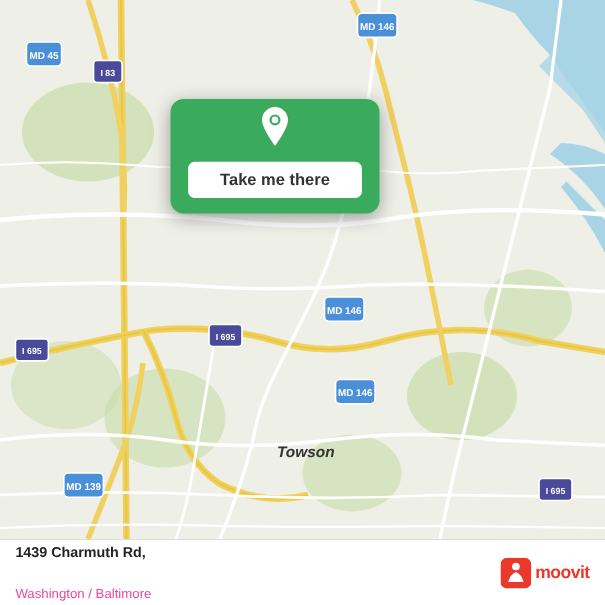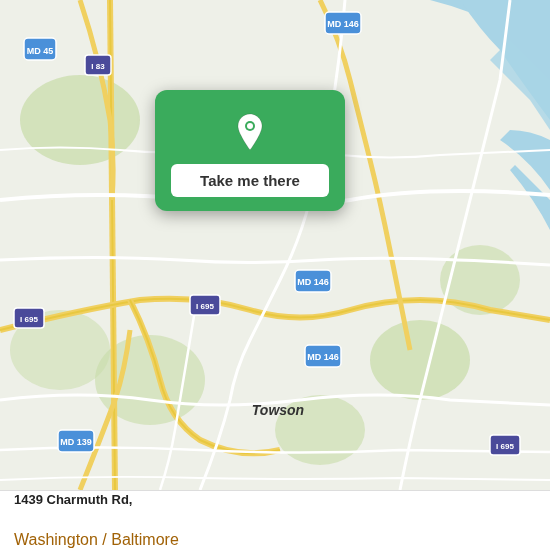--- a/index.html
+++ b/index.html
@@ -29,21 +29,21 @@
     }
 
     
     #popup-card {
       position: absolute;
       top: 90px;
       left: 155px;
       width: 190px;
       background: #3aab5c;
       border-radius: 12px;
-      padding: 20px 16px 14px;
+      padding: 3px 16px 14px;
       display: flex;
       flex-direction: column;
       align-items: center;
       box-shadow: 0 4px 16px rgba(0,0,0,0.35);
       z-index: 10;
     }
 
     #popup-pin {
       width: 44px;
       height: 44px;
@@ -83,22 +83,22 @@
       flex-direction: column;
     }
 
     #address-line {
       font-size: 13px;
       font-weight: 700;
       color: #222;
     }
 
     #city-line {
-      font-size: 16px;
-      color: #a16207;
+      font-size: 12px;
+      color: #ec4899;
       margin-top: 24px;
     }
 
     #moovit-logo {
       display: flex;
       align-items: center;
       gap: 4px;
     }
 
     #moovit-icon {
@@ -212,13 +212,22 @@
     <button id="take-me-there-btn">Take me there</button>
   </div>
 
 </div>
 
 <div id="bottom-bar">
   <div id="address-info">
     <span id="address-line">1439 Charmuth Rd,</span>
     <span id="city-line">Washington / Baltimore</span>
   </div>
+  <div id="moovit-logo">
+
+    <svg id="moovit-icon" viewBox="0 0 28 28" xmlns="http://www.w3.org/2000/svg">
+      <rect width="28" height="28" rx="6" fill="#e8392a"></rect>
+      <circle cx="14" cy="8" r="3.5" fill="white"></circle>
+      <path d="M7 22 Q9 15 14 13 Q19 15 21 22Z" fill="white"></path>
+    </svg>
+    <span id="moovit-text">moovit</span>
+  </div>
 </div>
 
 </body></html>

